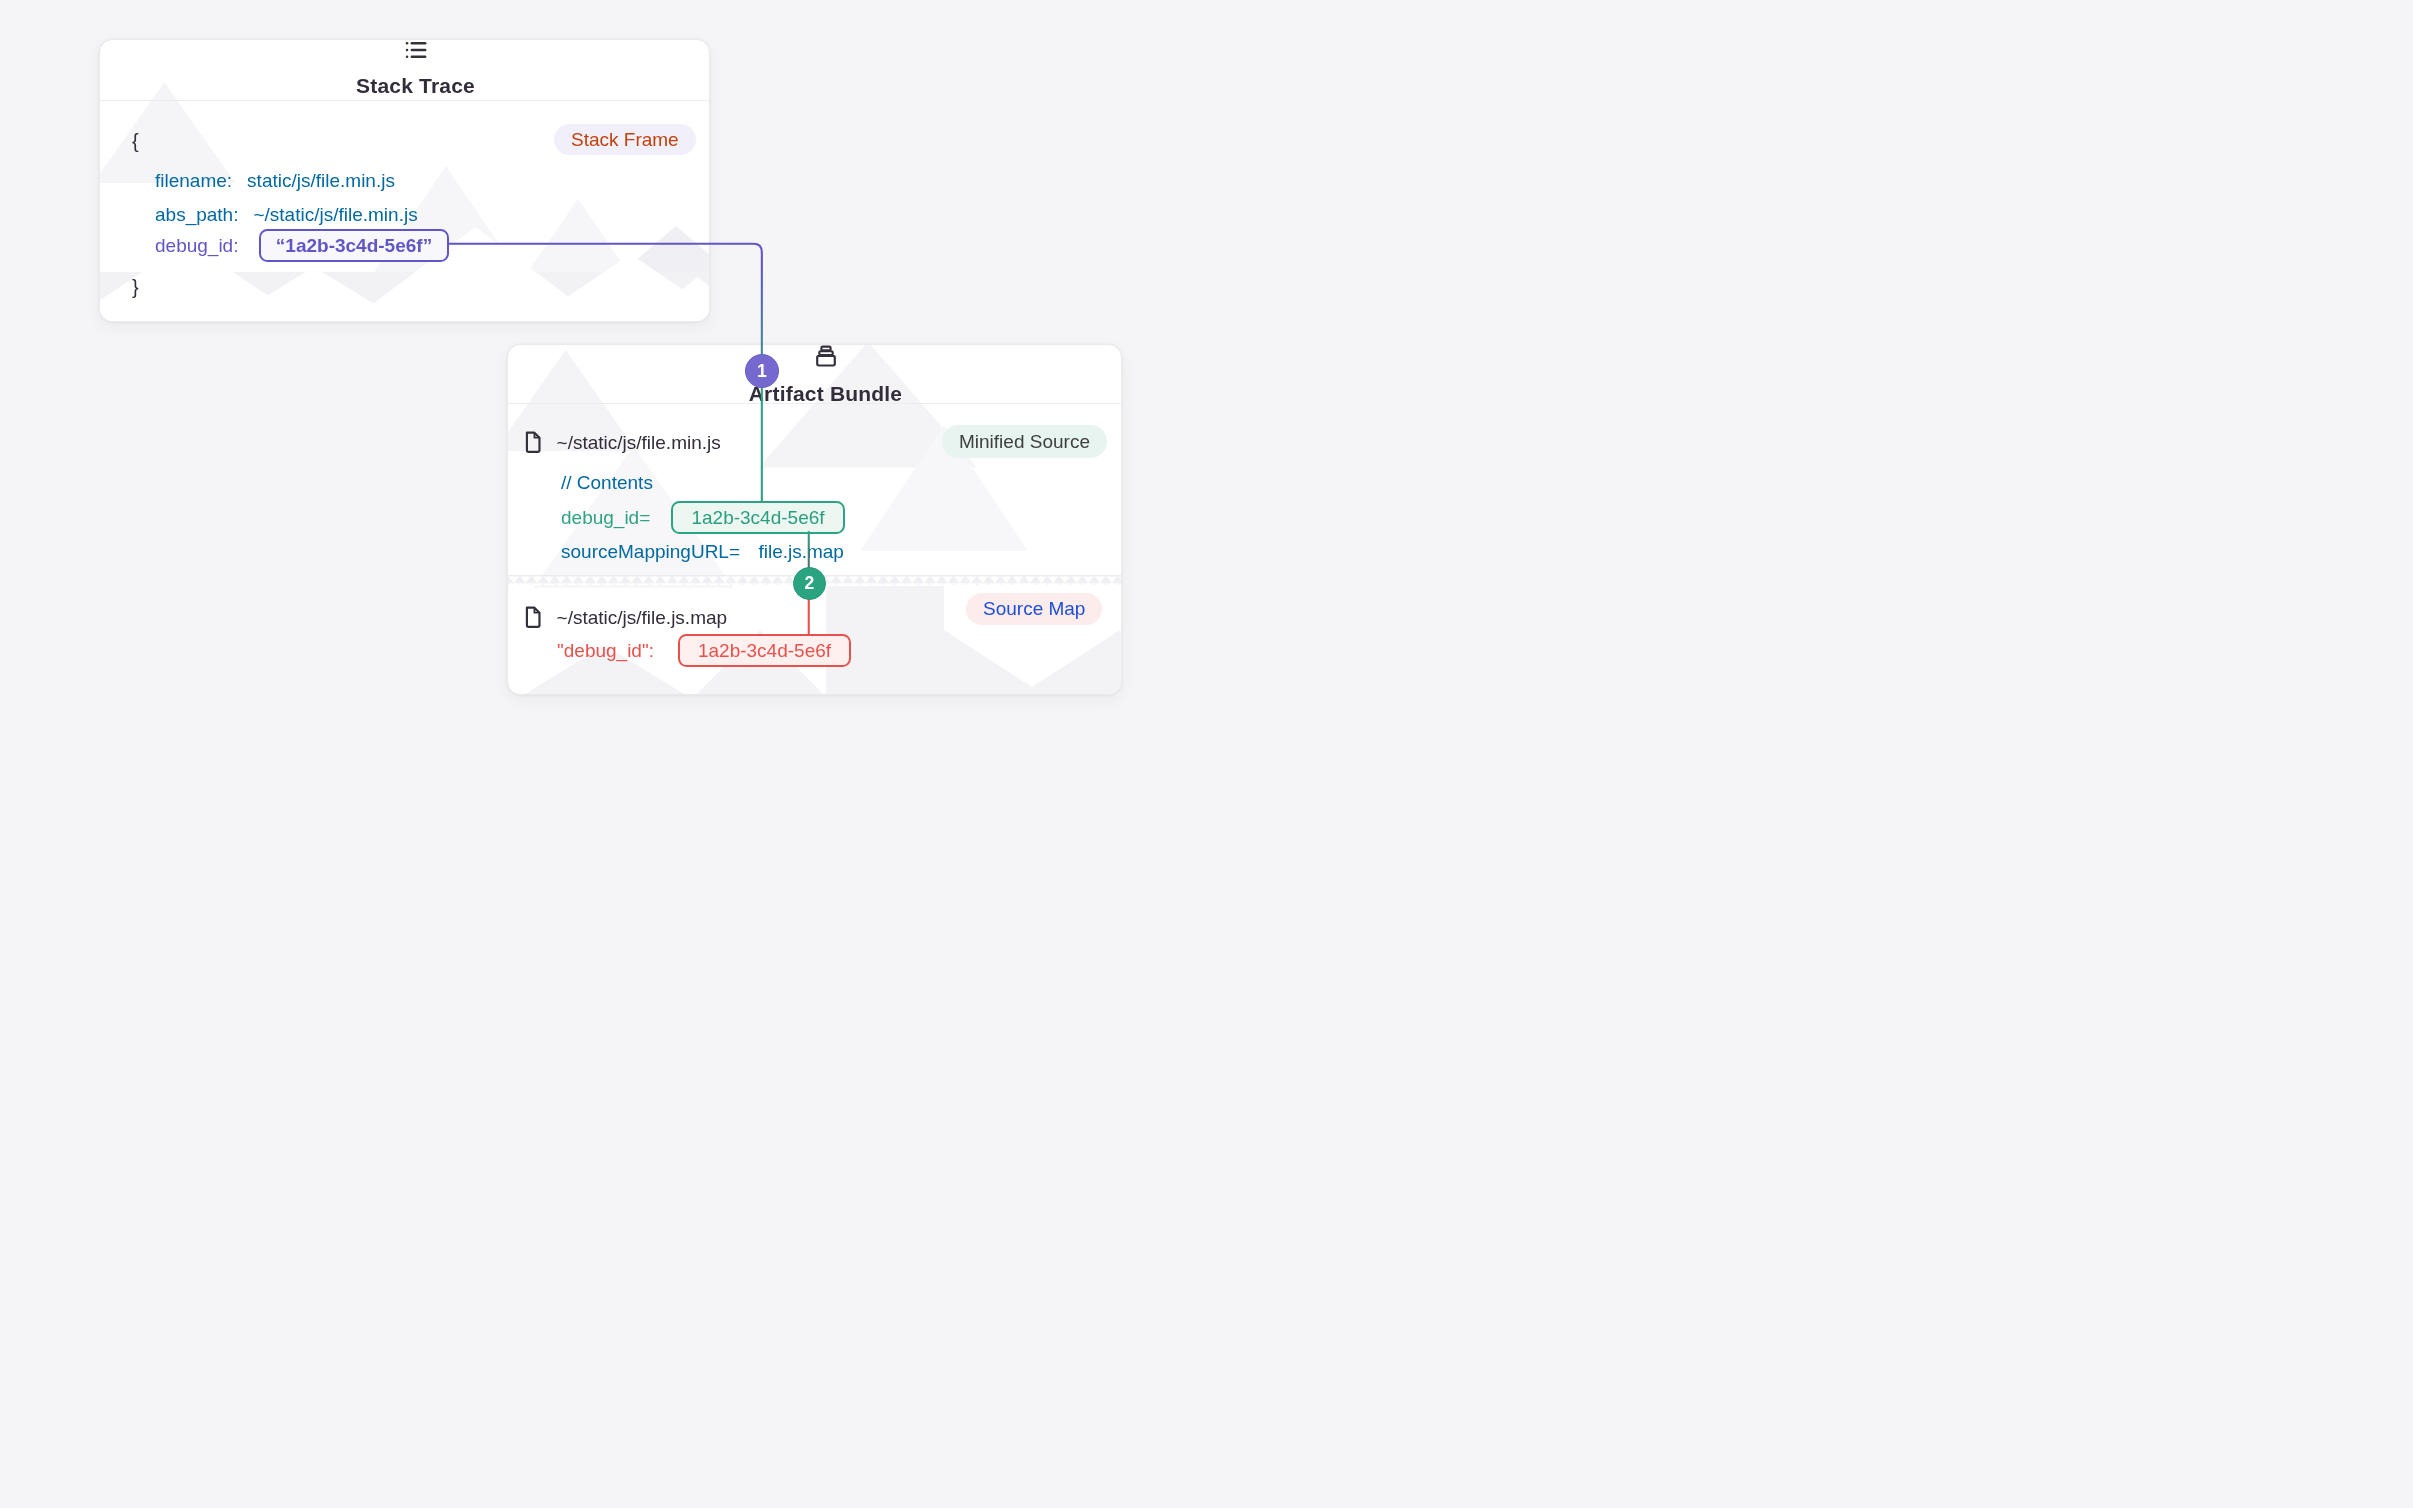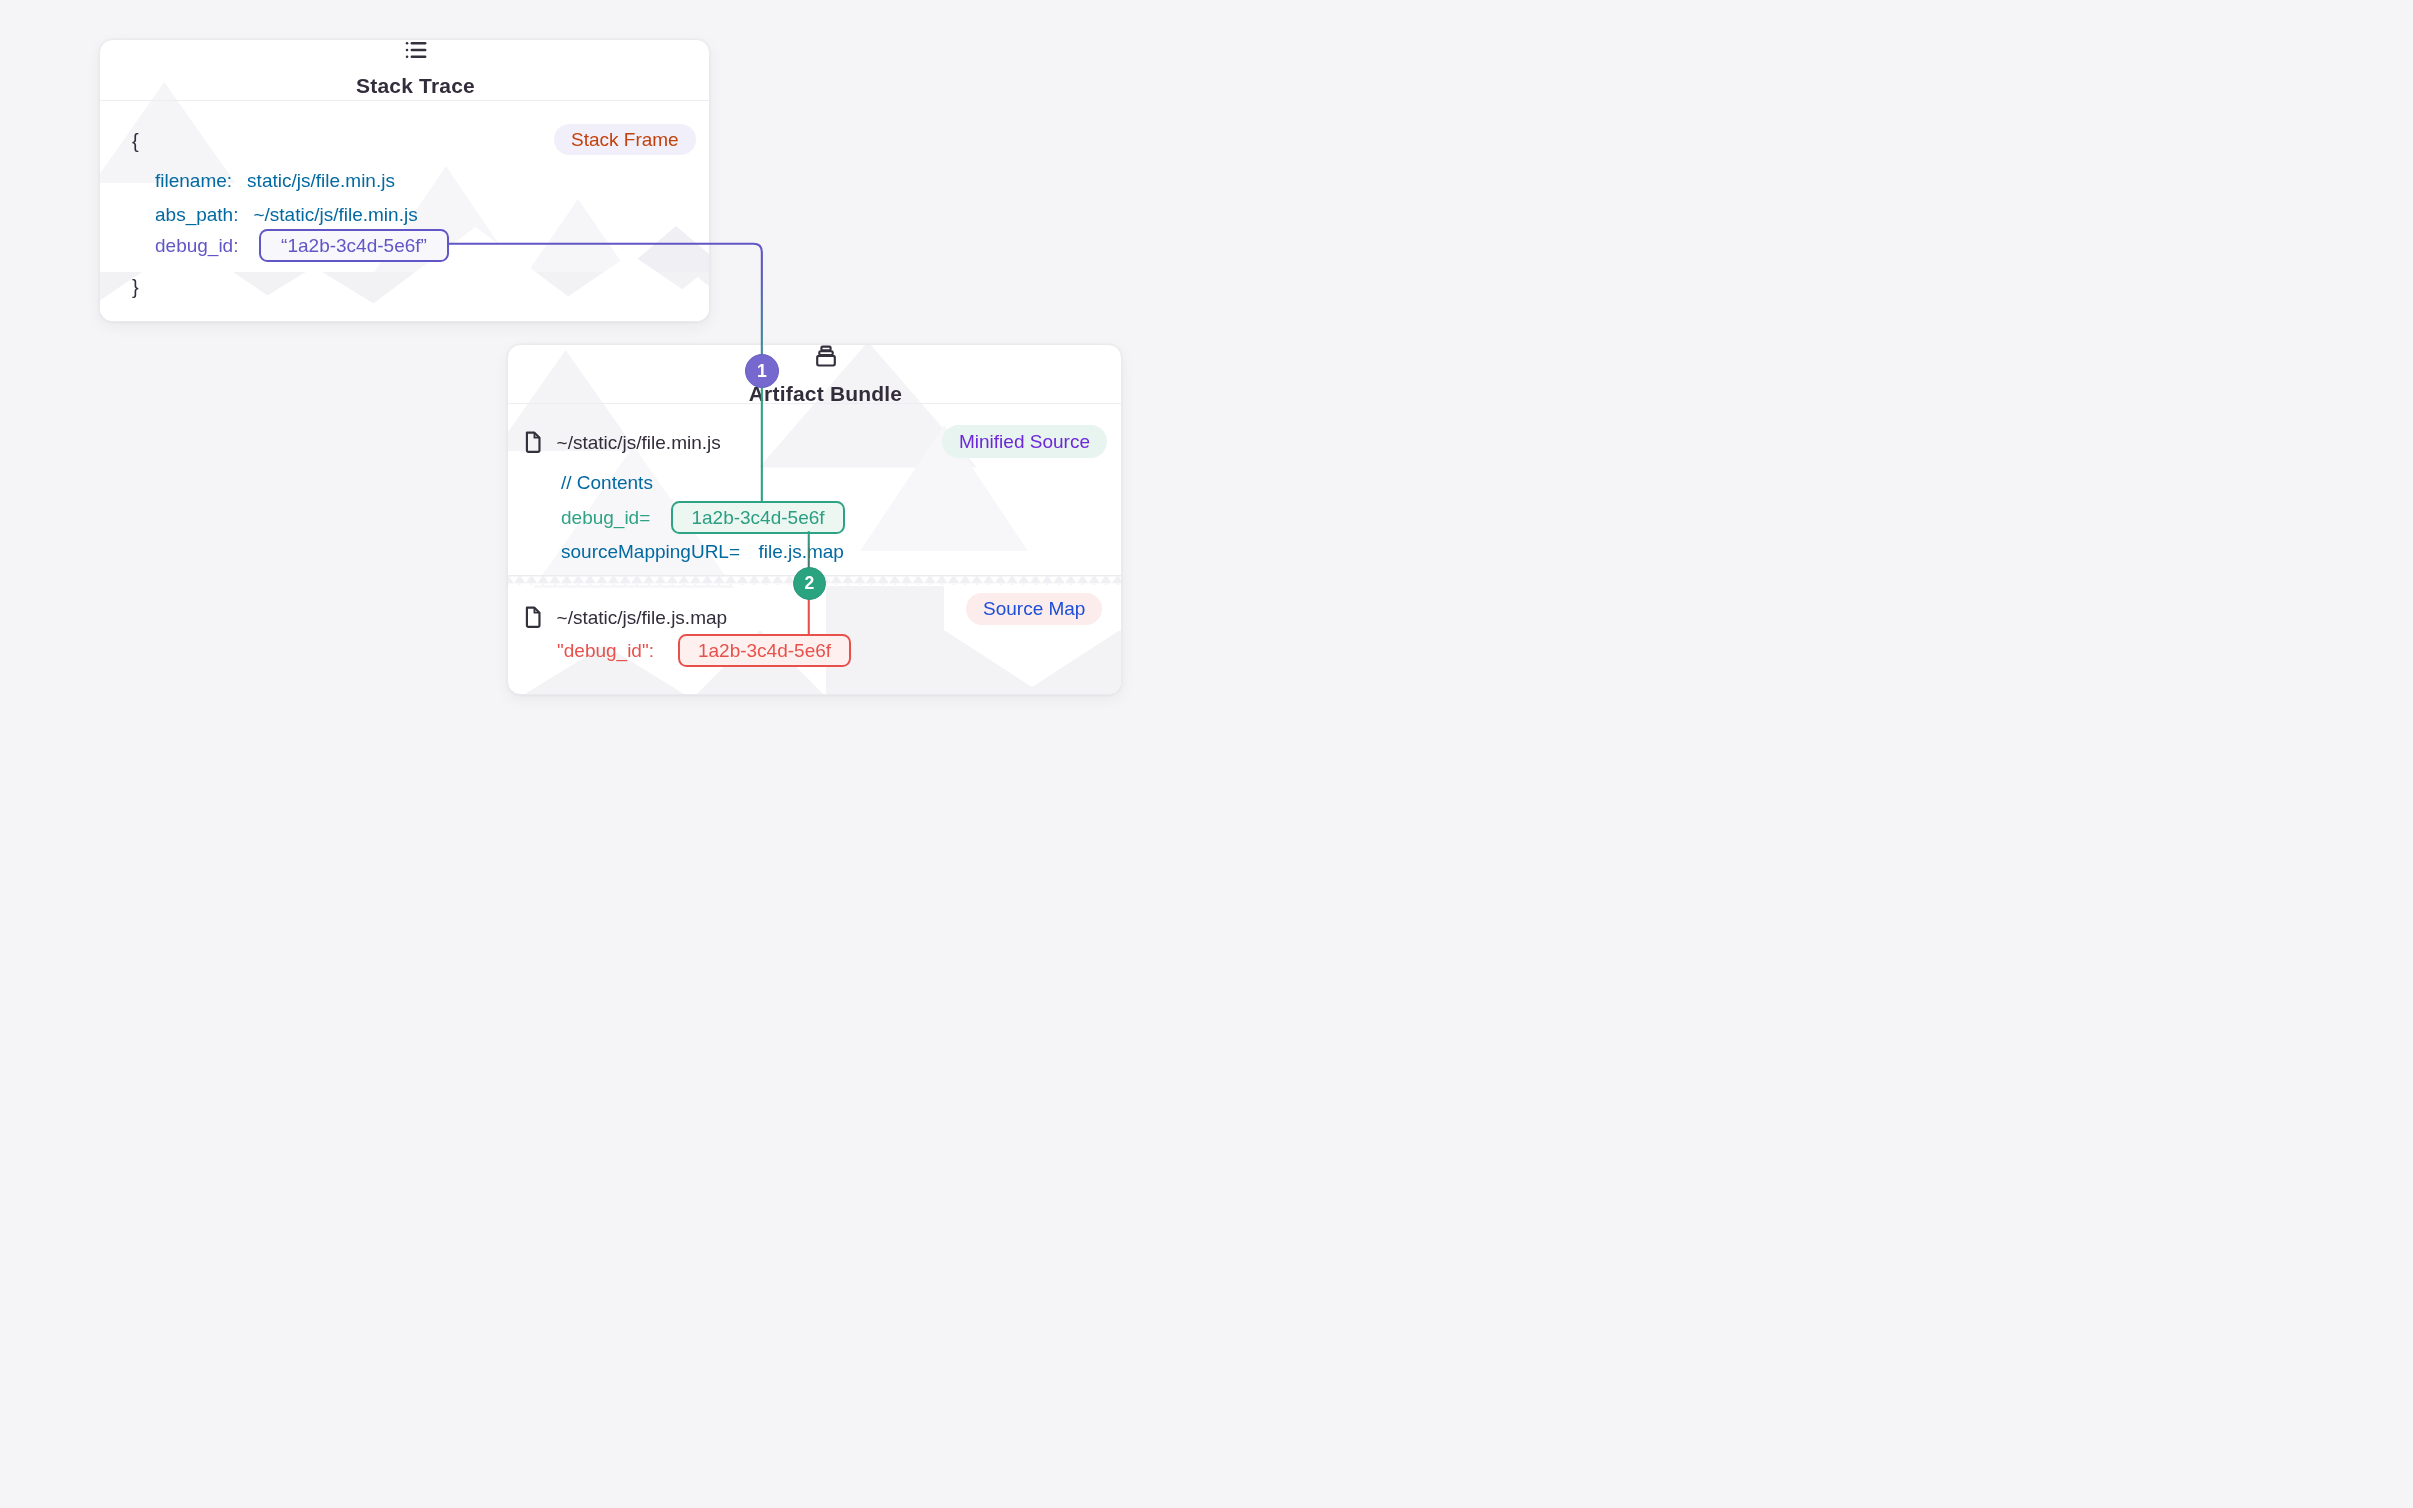--- a/index.html
+++ b/index.html
@@ -40,21 +40,21 @@
   .muted{color:#0369a1;}
   .dark{color:#332D3B;}
   .lbl-gap{margin-right:15px;}
 
   
   .pill{
     position:absolute;display:flex;align-items:center;justify-content:center;
     padding:0 17px;border-radius:17px;font-size:19px;z-index:2;white-space:nowrap;
   }
   .pill-purple{background:#F1F0FA;color:#c2410c;}
-  .pill-green{background:#E7F4EF;color:#6d28d9;}
+  .pill-green{background:#E7F4EF;color:#404040;}
   .pill-red{background:#FCECEB;color:#1d4ed8;}
 
   
   .idbox{
     position:absolute;display:flex;align-items:center;justify-content:center;
     border-radius:8.4px;font-size:19px;z-index:2;box-sizing:border-box;white-space:nowrap;
   }
   .idbox-purple{border:2.1px solid #6156C6;background:#F7F7FC;color:#6156C6;}
   .idbox-green{border:2.1px solid #2EA383;background:#ECF7F2;color:#2B9E81;}
   .idbox-red{border:2.1px solid #E8514B;background:#FDF0EF;color:#E8514B;}
@@ -112,21 +112,21 @@
       <span class="muted lbl-gap">filename:</span>
       <span class="muted">static/js/file.min.js</span>
     </div>
 
     <div class="crow" style="left:55px;top:162px;height:25px;">
       <span class="muted lbl-gap">abs_path:</span>
       <span class="muted">~/static/js/file.min.js</span>
     </div>
 
     <div class="crow" style="left:55px;top:189px;height:33px;color:#6156C6;">debug_id:</div>
-    <div class="idbox idbox-purple" style="left:159px;top:189px;width:190px;height:33px;">“1a2b-3c4d-5e6f”</div>
+    <div class="idbox idbox-purple" style="left:159px;top:189px;width:190px;height:33px;font-weight:bold;">“1a2b-3c4d-5e6f”</div>
 
     <div class="crow dark" style="left:32px;top:235px;height:25px;font-size:20px;">}</div>
   </div>
 
   <div class="card card-bundle">
 
     <span class="tri deco" style="left:-13.4px;top:5px;width:142px;height:101px;background:#F4F4F7;"></span>
     <span class="tri deco" style="left:251px;top:-3.4px;width:218px;height:126px;background:#F4F4F7;"></span>
     <span class="tri deco" style="left:25px;top:101px;width:201px;height:142px;background:#F7F7FA;"></span>
     <span class="tri deco" style="left:352px;top:80px;width:168px;height:126px;background:#F7F7FA;"></span>

